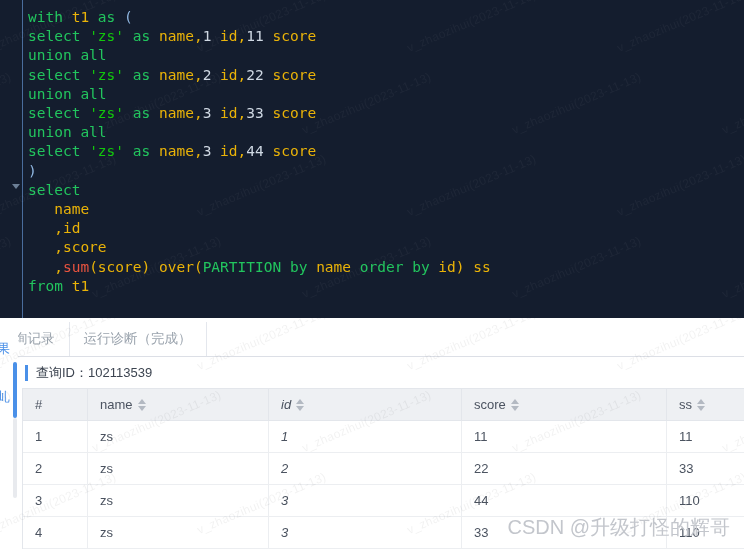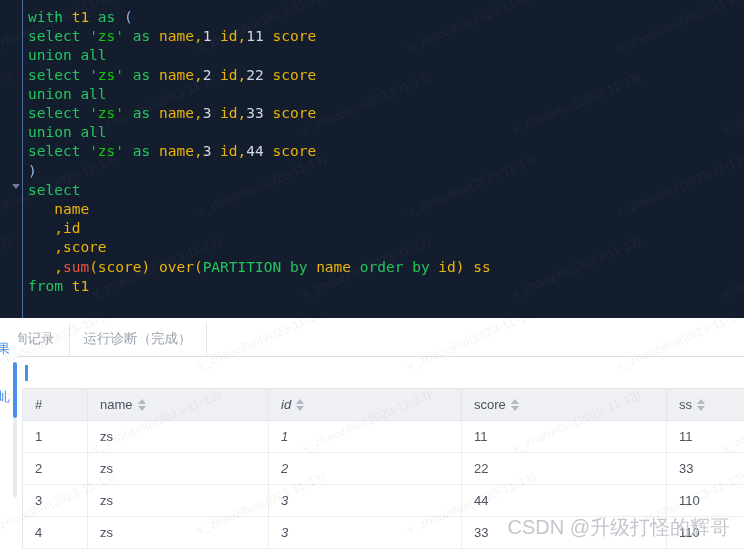--- a/index.html
+++ b/index.html
@@ -304,20 +304,21 @@
       <div class="tab">
         <span class="tab-label">询记录</span>
       </div>
       <div class="tab">
         <span class="tab-label">运行诊断（完成）</span>
       </div>
     </div>
 
   <div class="queryid-bar">
     <div class="queryid-accent"></div>
+    <div class="queryid-text">查询ID：102113539</div>
   </div>
 
   <div class="table-wrap">
     <table class="results">
       <thead>
         <tr id="results-header-row">
             <th class="col-num"><span class="th-inner">
                 <span>#</span>
               </span></th>
             <th class="col-name"><span class="th-inner">

